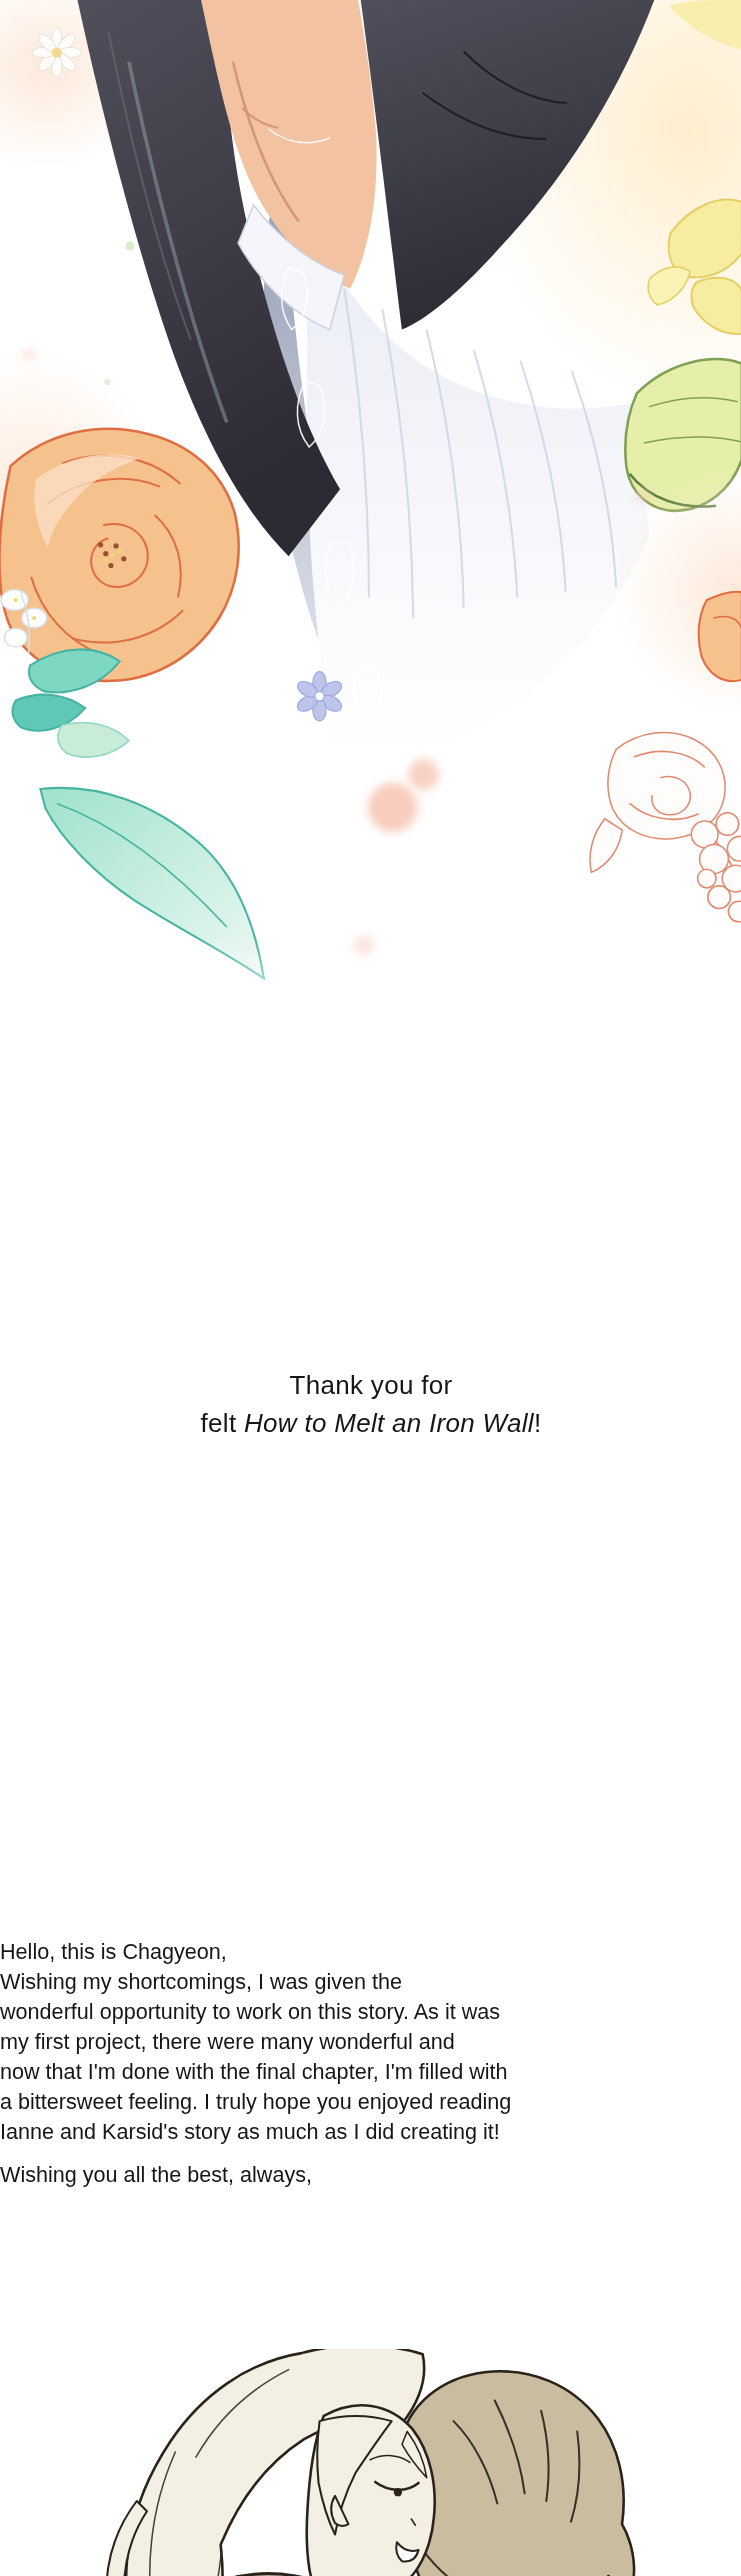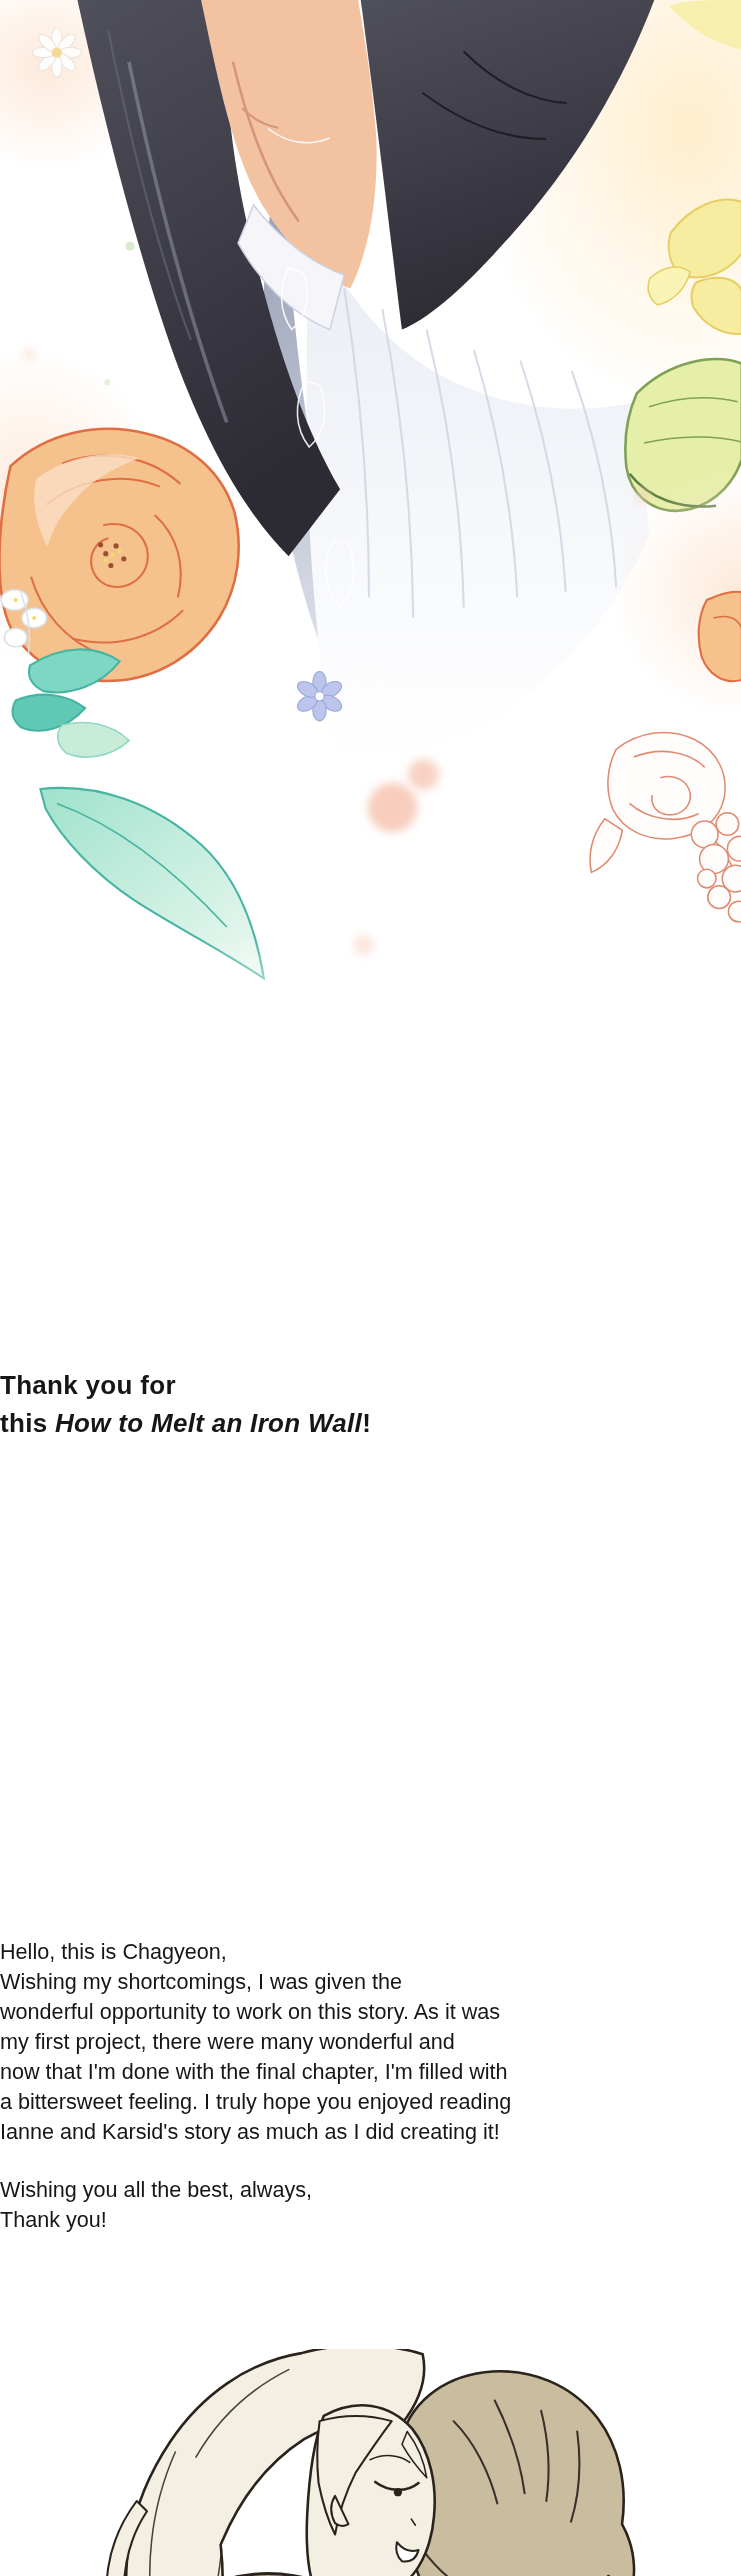--- a/index.html
+++ b/index.html
@@ -6,29 +6,29 @@
   .page{
     position:relative;width:742px;height:4042px;margin:0 auto;
     background:var(--c-page,#ffffff);overflow:hidden;
     font-family:"Liberation Sans","DejaVu Sans",sans-serif;
     color:var(--c-text,#161616);
   }
   .abs{position:absolute;}
   svg{display:block;}
   
   .thanks{
-    left:0;top:1366px;width:100%;text-align:left;
-    font-size:26px;line-height:38px;letter-spacing:0.3px;font-weight:bold;
+    left:0;top:1366px;width:100%;text-align:center;
+    font-size:26px;line-height:38px;letter-spacing:0.3px;
   }
   .em{font-style:italic;}
   .note{
     left:0;top:1937px;width:100%;text-align:left;
     font-size:21.6px;line-height:30px;
   }
-  .note .closing{margin-top:28px;}
+  .note .closing{margin-top:13px;}
   .line{white-space:pre;}
   
   .art-top{left:0;top:0;width:742px;height:1030px;}
   .art-sketch{left:103px;top:2349px;width:562px;height:1082px;}
   
   .ink{stroke:var(--c-line,#2a231c);stroke-linecap:round;stroke-linejoin:round;}
   .nofill{fill:none;}
   .f-cream{fill:var(--c-cream,#f3f0e3);}
   .f-hoodie{fill:var(--c-hoodie,#b3ab94);}
   .f-hoodie-dark{fill:var(--c-hoodie-dark,#a49c85);}
@@ -261,36 +261,35 @@
     </g>
 
     <circle cx="252" cy="478" r="9" fill="#cfe8c0" opacity="0.8"></circle>
     <circle cx="208" cy="742" r="6" fill="#cfe8c0" opacity="0.6"></circle>
 
     <rect x="0" y="1820" width="1440" height="180" fill="url(#gfade)"></rect>
   </svg>
 
   <div class="abs thanks">
     <div class="line">Thank you for</div>
-    <div class="line"><span>this </span><span class="em">How to Melt an Iron Wall</span><span>!</span></div>
+    <div class="line"><span>felt </span><span class="em">How to Melt an Iron Wall</span><span>!</span></div>
   </div>
 
   <div class="abs note">
     <div>
         <div class="line">Hello, this is Chagyeon,</div>
         <div class="line">Wishing my shortcomings, I was given the</div>
         <div class="line">wonderful opportunity to work on this story. As it was</div>
         <div class="line">my first project, there were many wonderful and</div>
         <div class="line">now that I'm done with the final chapter, I'm filled with</div>
         <div class="line">a bittersweet feeling. I truly hope you enjoyed reading</div>
         <div class="line">Ianne and Karsid's story as much as I did creating it!</div>
       </div>
     <div class="closing">
         <div class="line">Wishing you all the best, always,</div>
-        <div class="line">Thank you!</div>
       </div>
   </div>
 
   <svg class="abs art-sketch" viewBox="200 4560 1090 2100" aria-hidden="true">
 
     <g>
       <path class="f-hair ink" stroke-width="5" d="M775,4750 C790,4665 860,4615 940,4605 C1030,4595 1110,4630 1160,4695 C1200,4748 1218,4822 1207,4900 C1235,4950 1238,5010 1215,5065 C1235,5100 1232,5140 1212,5172 C1178,5150 1150,5155 1128,5175 C1095,5120 1045,5105 1000,5118 C950,5040 880,5010 820,5018 C790,4950 772,4860 775,4750 Z"></path>
       <g class="ink nofill" fill="none" stroke-width="4" opacity="0.9">
         <path d="M880,4700 C920,4740 950,4800 965,4860"></path>
         <path d="M960,4660 C990,4720 1010,4780 1018,4840"></path>

